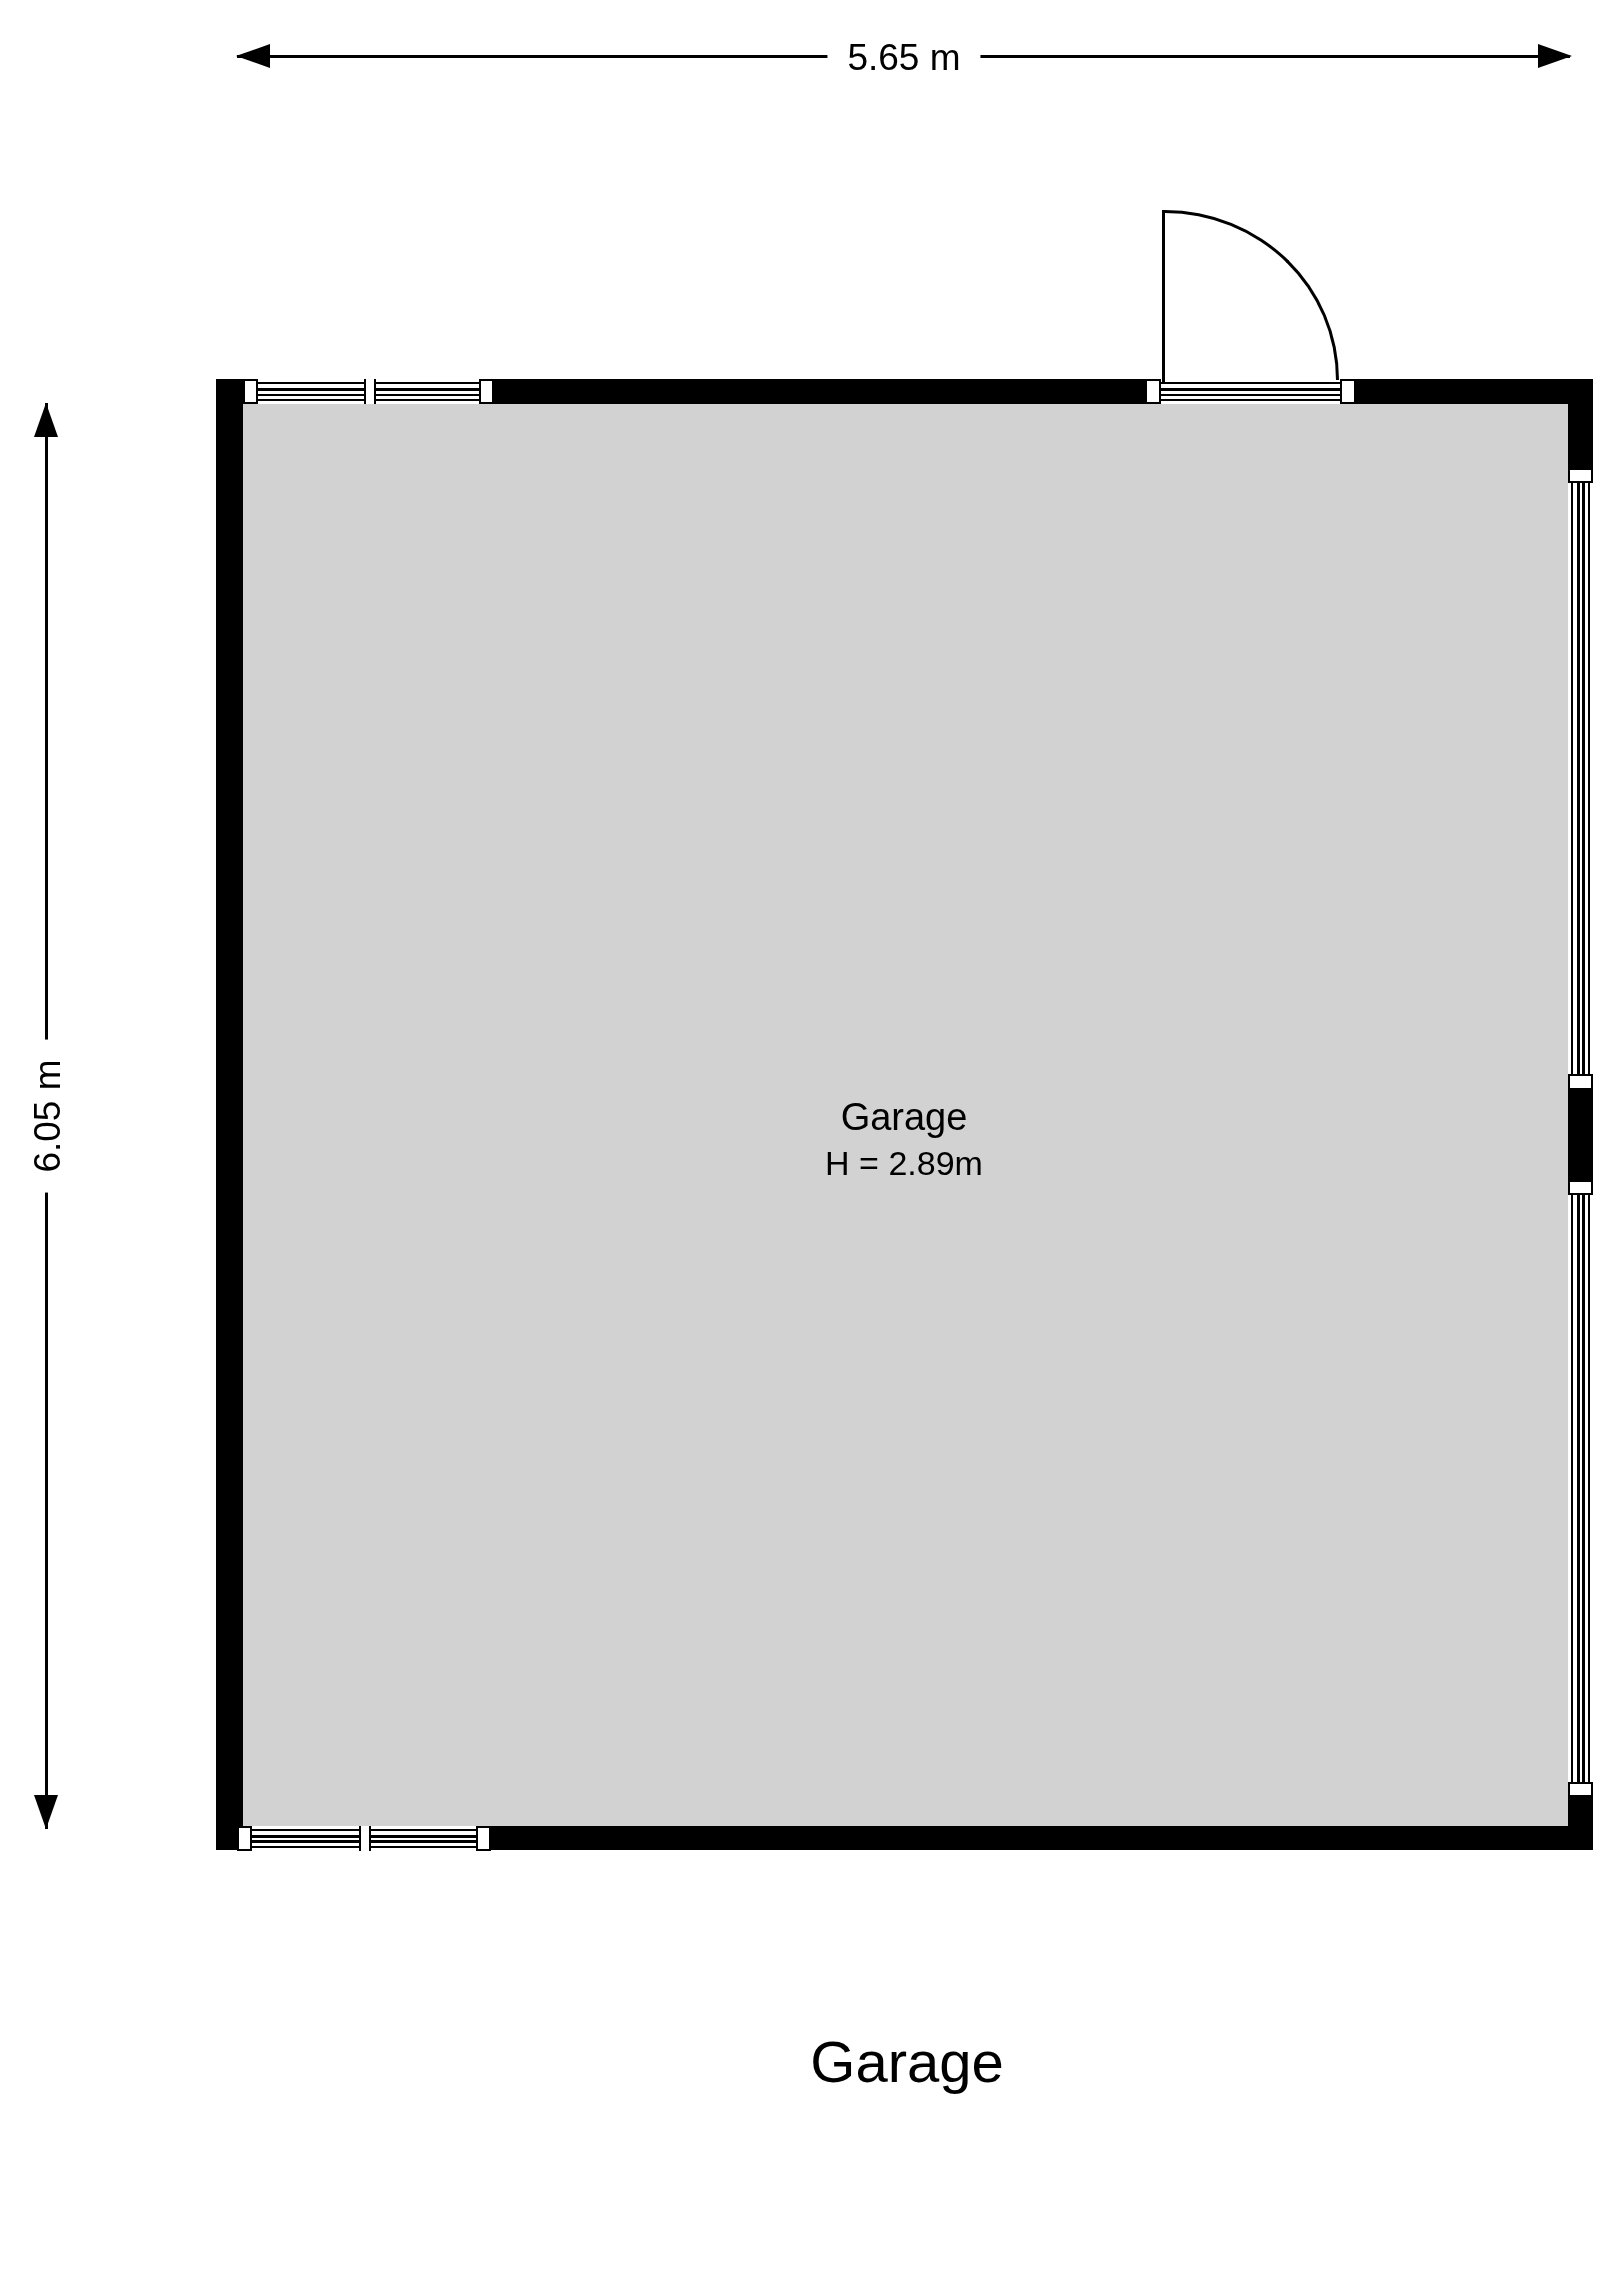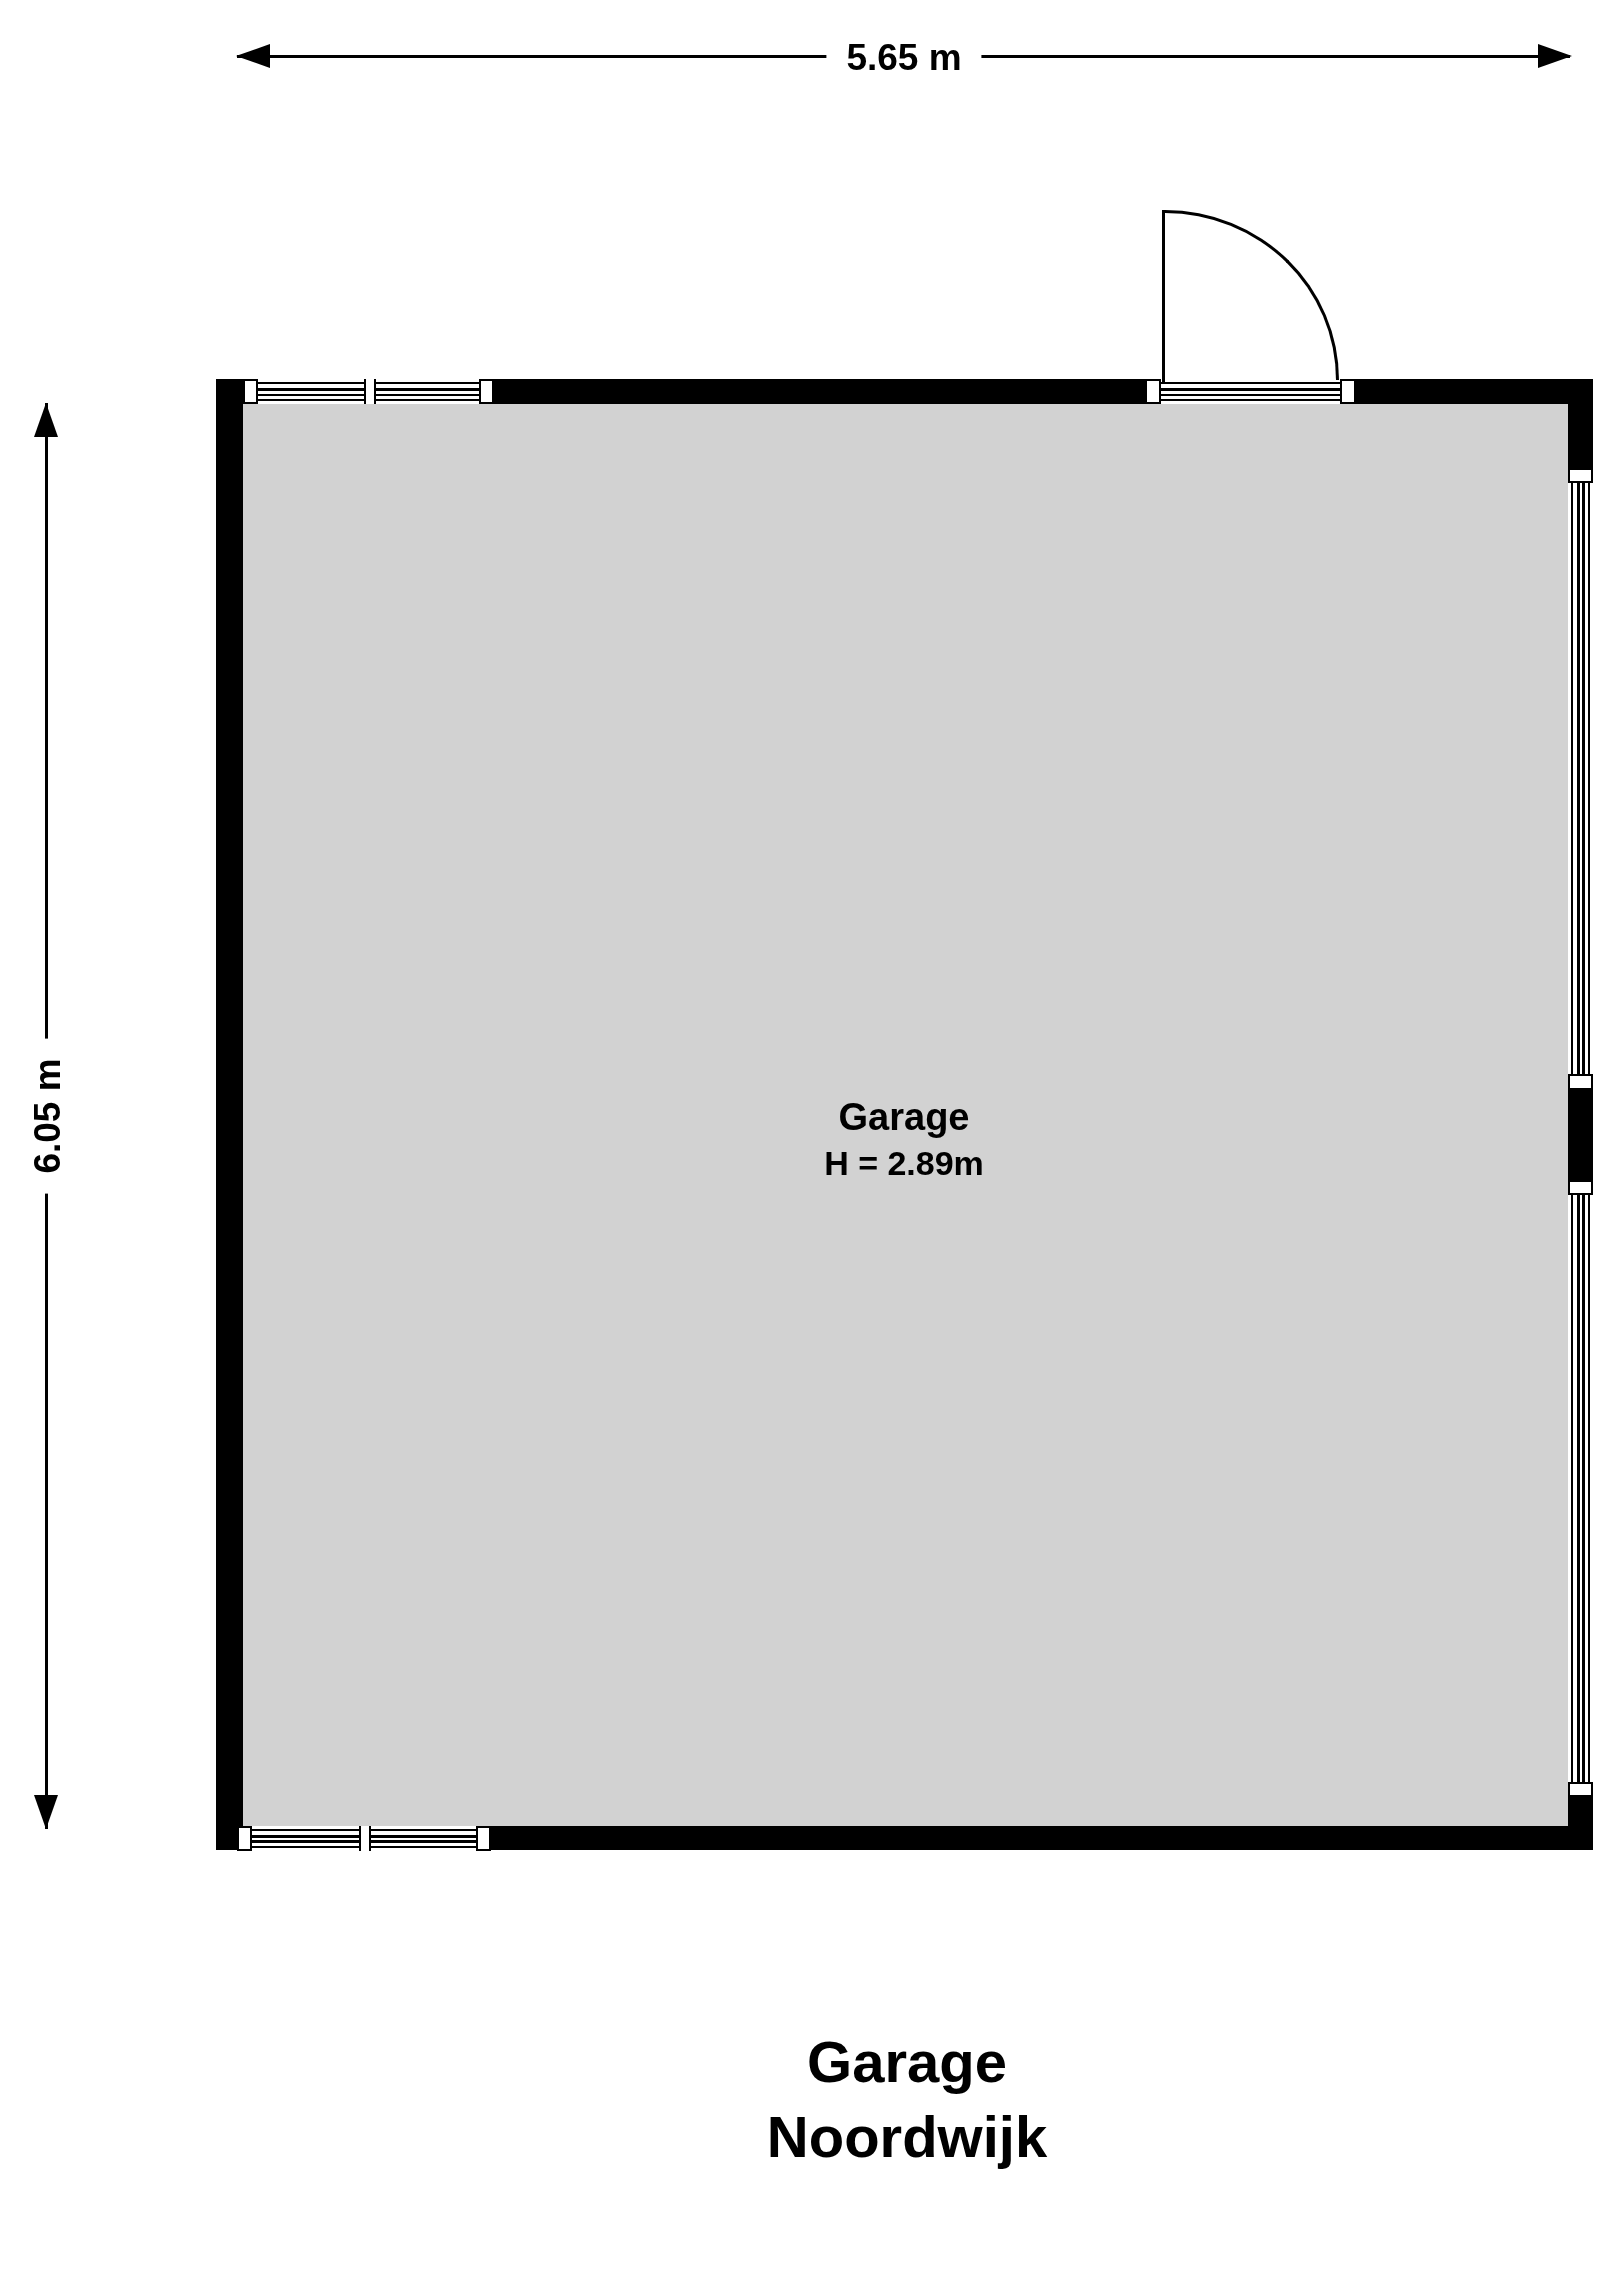--- a/index.html
+++ b/index.html
@@ -9,21 +9,20 @@
     --background:#ffffff;
   }
   html,body{margin:0;padding:0;background:var(--background);}
   #canvas{
     position:relative;
     width:1623px;height:2295px;
     background:var(--background);
     font-family:"Liberation Sans", sans-serif;
     color:#000;
     overflow:hidden;
-    font-weight:bold;
   }
   .abs{position:absolute;}
 
   
   .dim-line-h{left:237px;top:55px;width:1333px;height:3.1px;background:var(--line);}
   .dim-line-v{left:45px;top:403px;width:3.1px;height:1426px;background:var(--line);}
   .arr{width:0;height:0;}
   .arr-left {left:236px;top:44px;border-top:12.2px solid transparent;border-bottom:12.2px solid transparent;border-right:34px solid var(--line);}
   .arr-right{left:1538px;top:44px;border-top:12.2px solid transparent;border-bottom:12.2px solid transparent;border-left:34px solid var(--line);}
   .arr-up   {left:34px;top:403px;border-left:12.2px solid transparent;border-right:12.2px solid transparent;border-bottom:34px solid var(--line);}
@@ -137,17 +136,16 @@
   <div class="abs door-leaf"></div>
   <div class="abs door-arc"></div>
 
   <div class="abs room-label">
     <div class="room-name">Garage</div>
     <div class="room-height">H = 2.89m</div>
   </div>
 
   <div class="abs caption">
     <div>Garage</div>
-    <div>Noordwijk</div>
   </div>
 
 </div>
 
 
 </body></html>

